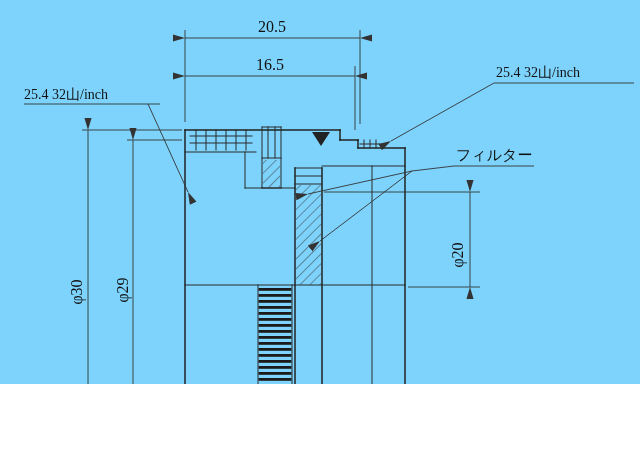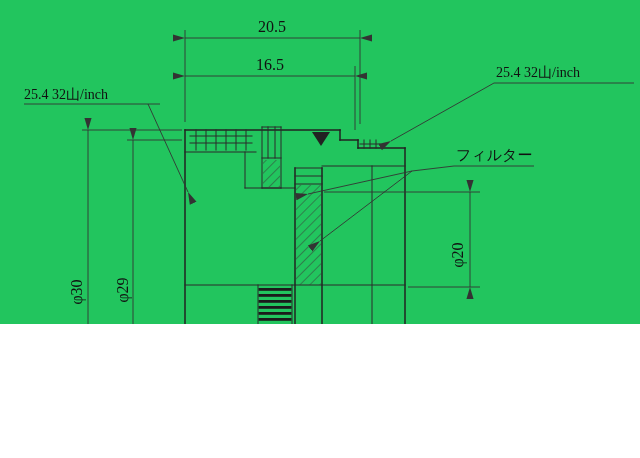--- a/index.html
+++ b/index.html
@@ -3,22 +3,22 @@
 <meta charset="utf-8">
 <style>
   html, body {
     margin: 0;
     padding: 0;
     background: #ffffff;
   }
   .stage {
     position: relative;
     width: 640px;
-    height: 324px;
-    background: #22c55e;
+    height: 384px;
+    background: #7dd3fc;
     overflow: hidden;
   }
   svg { display: block; }
   .outline  { stroke: #222222; stroke-width: 1.5; fill: none; stroke-linecap: square; }
   .detail   { stroke: #2a2a2a; stroke-width: 1;   fill: none; stroke-linecap: square; }
   .dimline  { stroke: #333333; stroke-width: 0.9; fill: none; }
   .leader   { stroke: #333333; stroke-width: 0.9; fill: none; }
   .dim-text {
     font-family: "Liberation Serif", serif;
     font-size: 16px;

